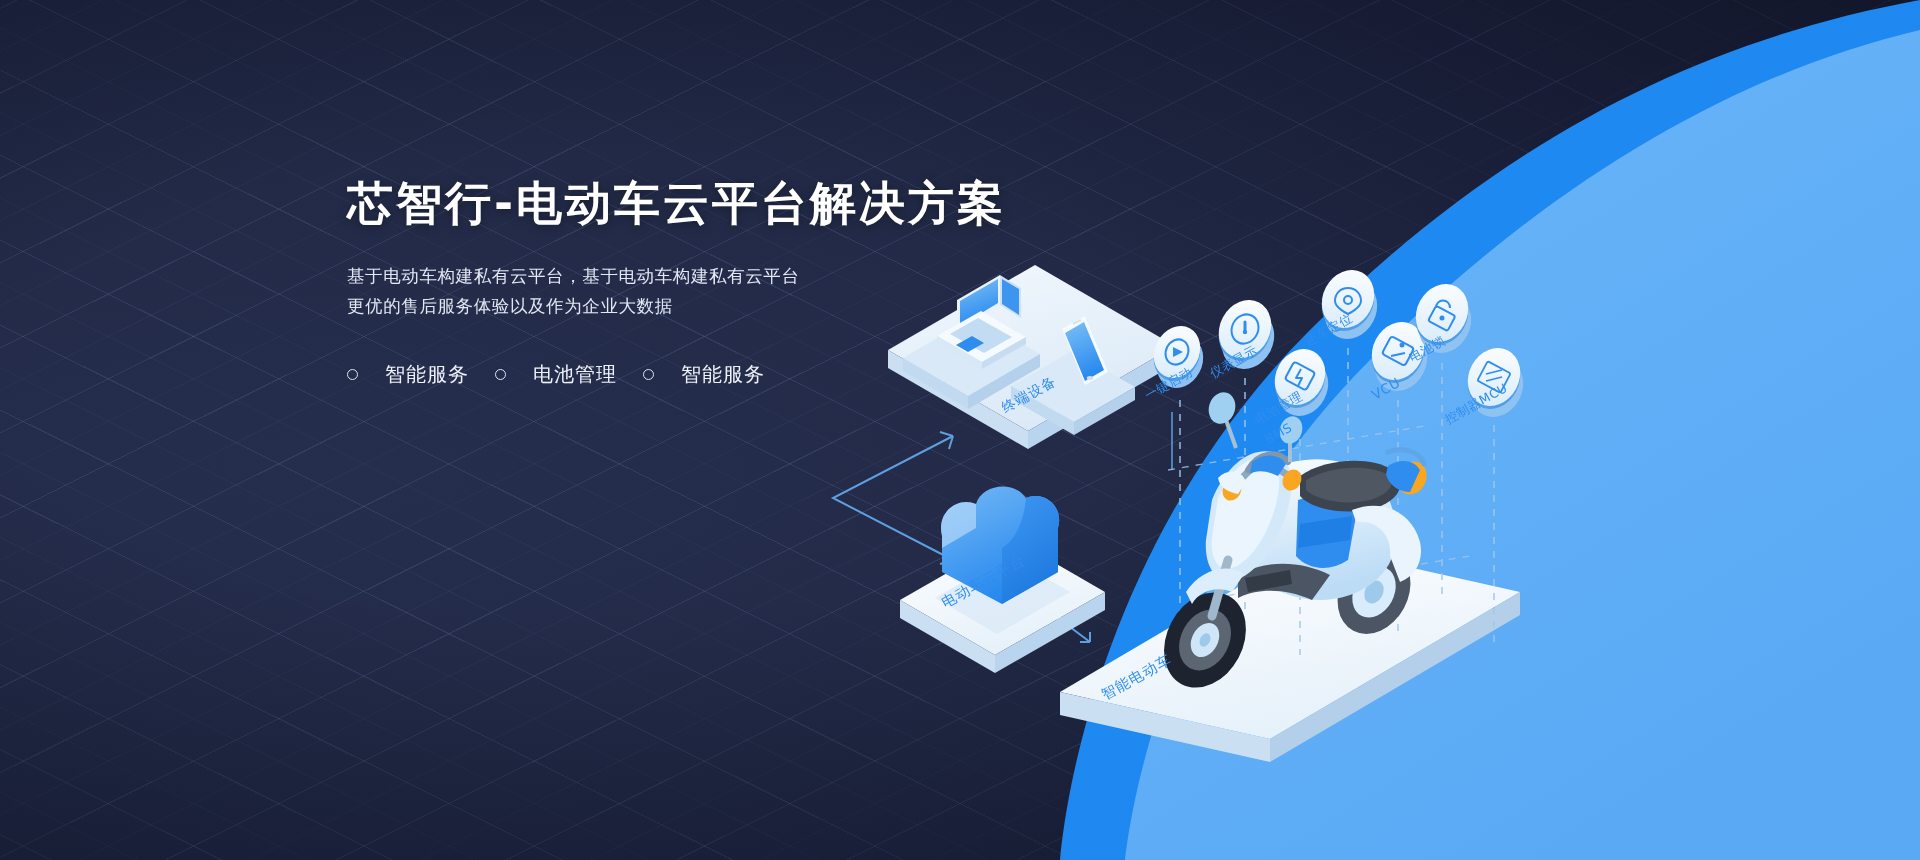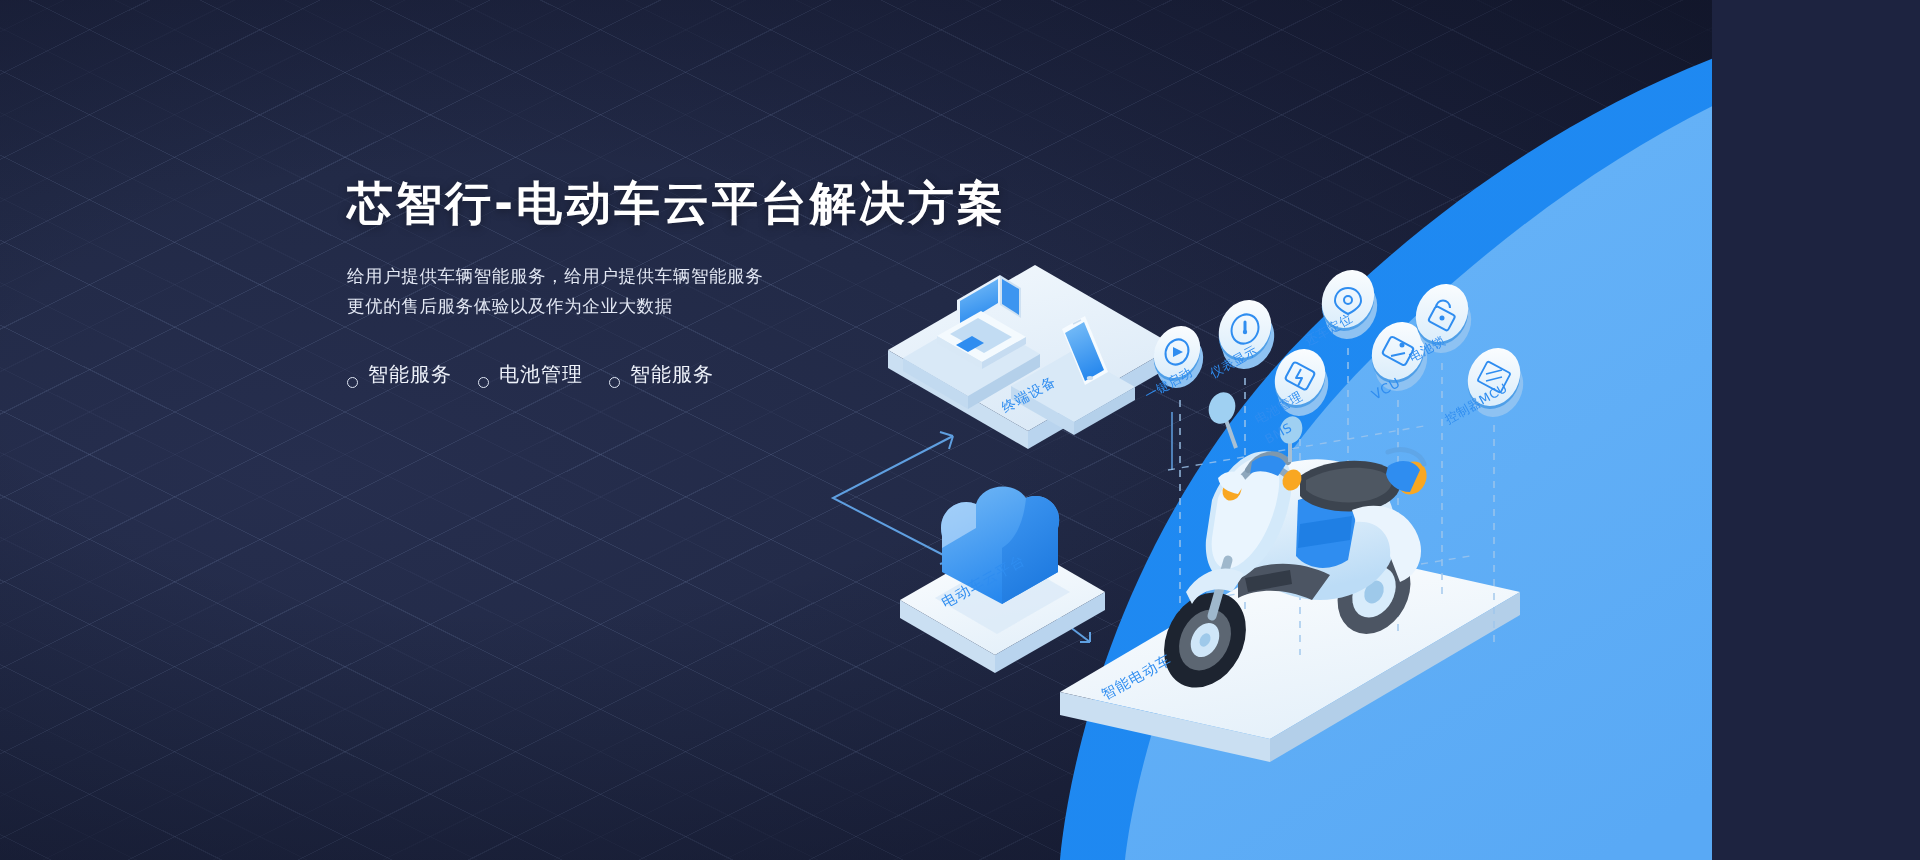--- a/index.html
+++ b/index.html
@@ -5,21 +5,21 @@
 <style>
   * { margin:0; padding:0; box-sizing:border-box; }
   html,body{ background:#1d2340; }
   body{
     font-family:"Liberation Sans","DejaVu Sans",sans-serif;
     -webkit-font-smoothing:antialiased;
   }
 
   #banner{
     position:relative;
-    width:1712px;
+    width:1920px;
     height:860px;
     overflow:hidden;
     background:#232a48;
   }
 
   
   .bg-base{
     position:absolute; inset:0;
     background:
       radial-gradient(120% 90% at 18% 55%, #262e4e 0%, #222a47 38%, #1e2440 72%, #1b2039 100%);
@@ -73,21 +73,21 @@
   .features{
     margin-top:40px;
     display:flex;
     align-items:center;
     gap:26px;
     font-size:20px;
     color:#eef2fa;
     letter-spacing:1px;
     font-family:"DejaVu Sans","Liberation Sans",sans-serif;
   }
-  .feature{ display:flex; align-items:flex-end; gap:10px; white-space:nowrap;font-family:Liberation Mono, monospace;}
+  .feature{ display:flex; align-items:center; gap:27px; white-space:nowrap;font-family:Liberation Mono, monospace;}
   .dot{
     width:11px; height:11px; border-radius:50%;
     border:1.6px solid #dfe6f3;
     display:inline-block;
     flex:none;
   }
 
   
   .art{ position:absolute; left:0; top:0; }
   .art text{ font-family:"DejaVu Sans","Liberation Sans",sans-serif; }
@@ -120,21 +120,21 @@
 
     <path d="M1920,30 L1920,860 L1125,860
              C1125,860 1150,580 1370,360
              C1545,185 1730,75 1920,30 Z" fill="url(#wvB)"></path>
   </svg>
 
   <div class="copy">
     <h1 class="title">芯智行-电动车云平台解决方案</h1>
 
     <p class="subtitle">
-      <span>给用户提供车辆智能服务，给用户提供车辆智能服务</span><br>
+      <span>基于电动车构建私有云平台，基于电动车构建私有云平台</span><br>
       <span>更优的售后服务体验以及作为企业大数据</span>
     </p>
 
     <div class="features">
       <div class="feature">
         <span class="dot"></span>
         <span>智能服务</span>
       </div>
       <div class="feature">
         <span class="dot"></span>

